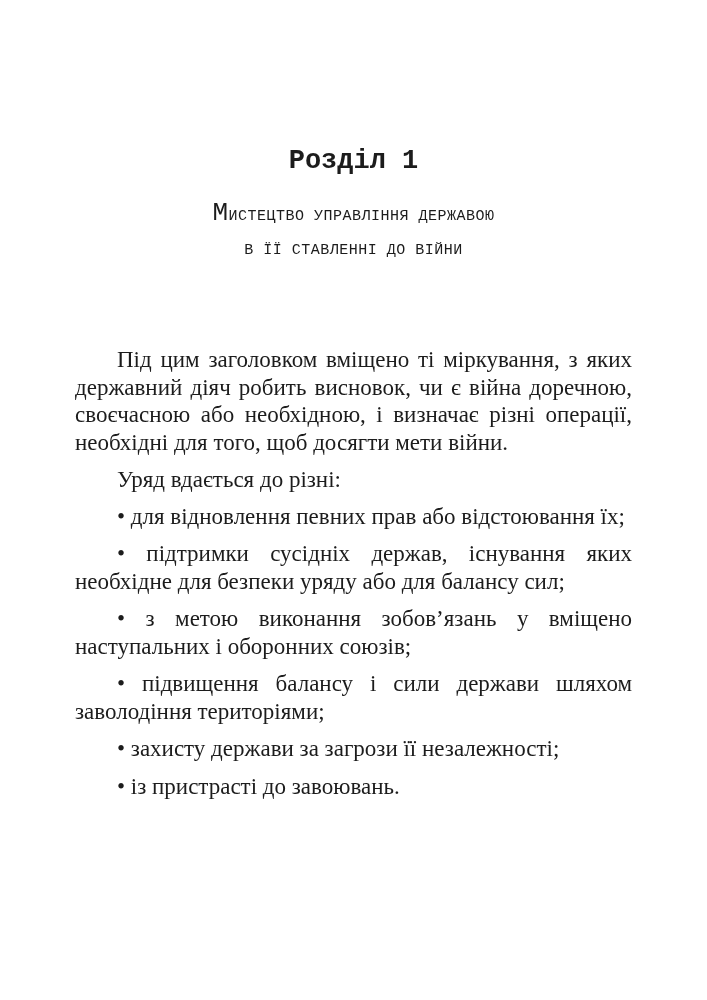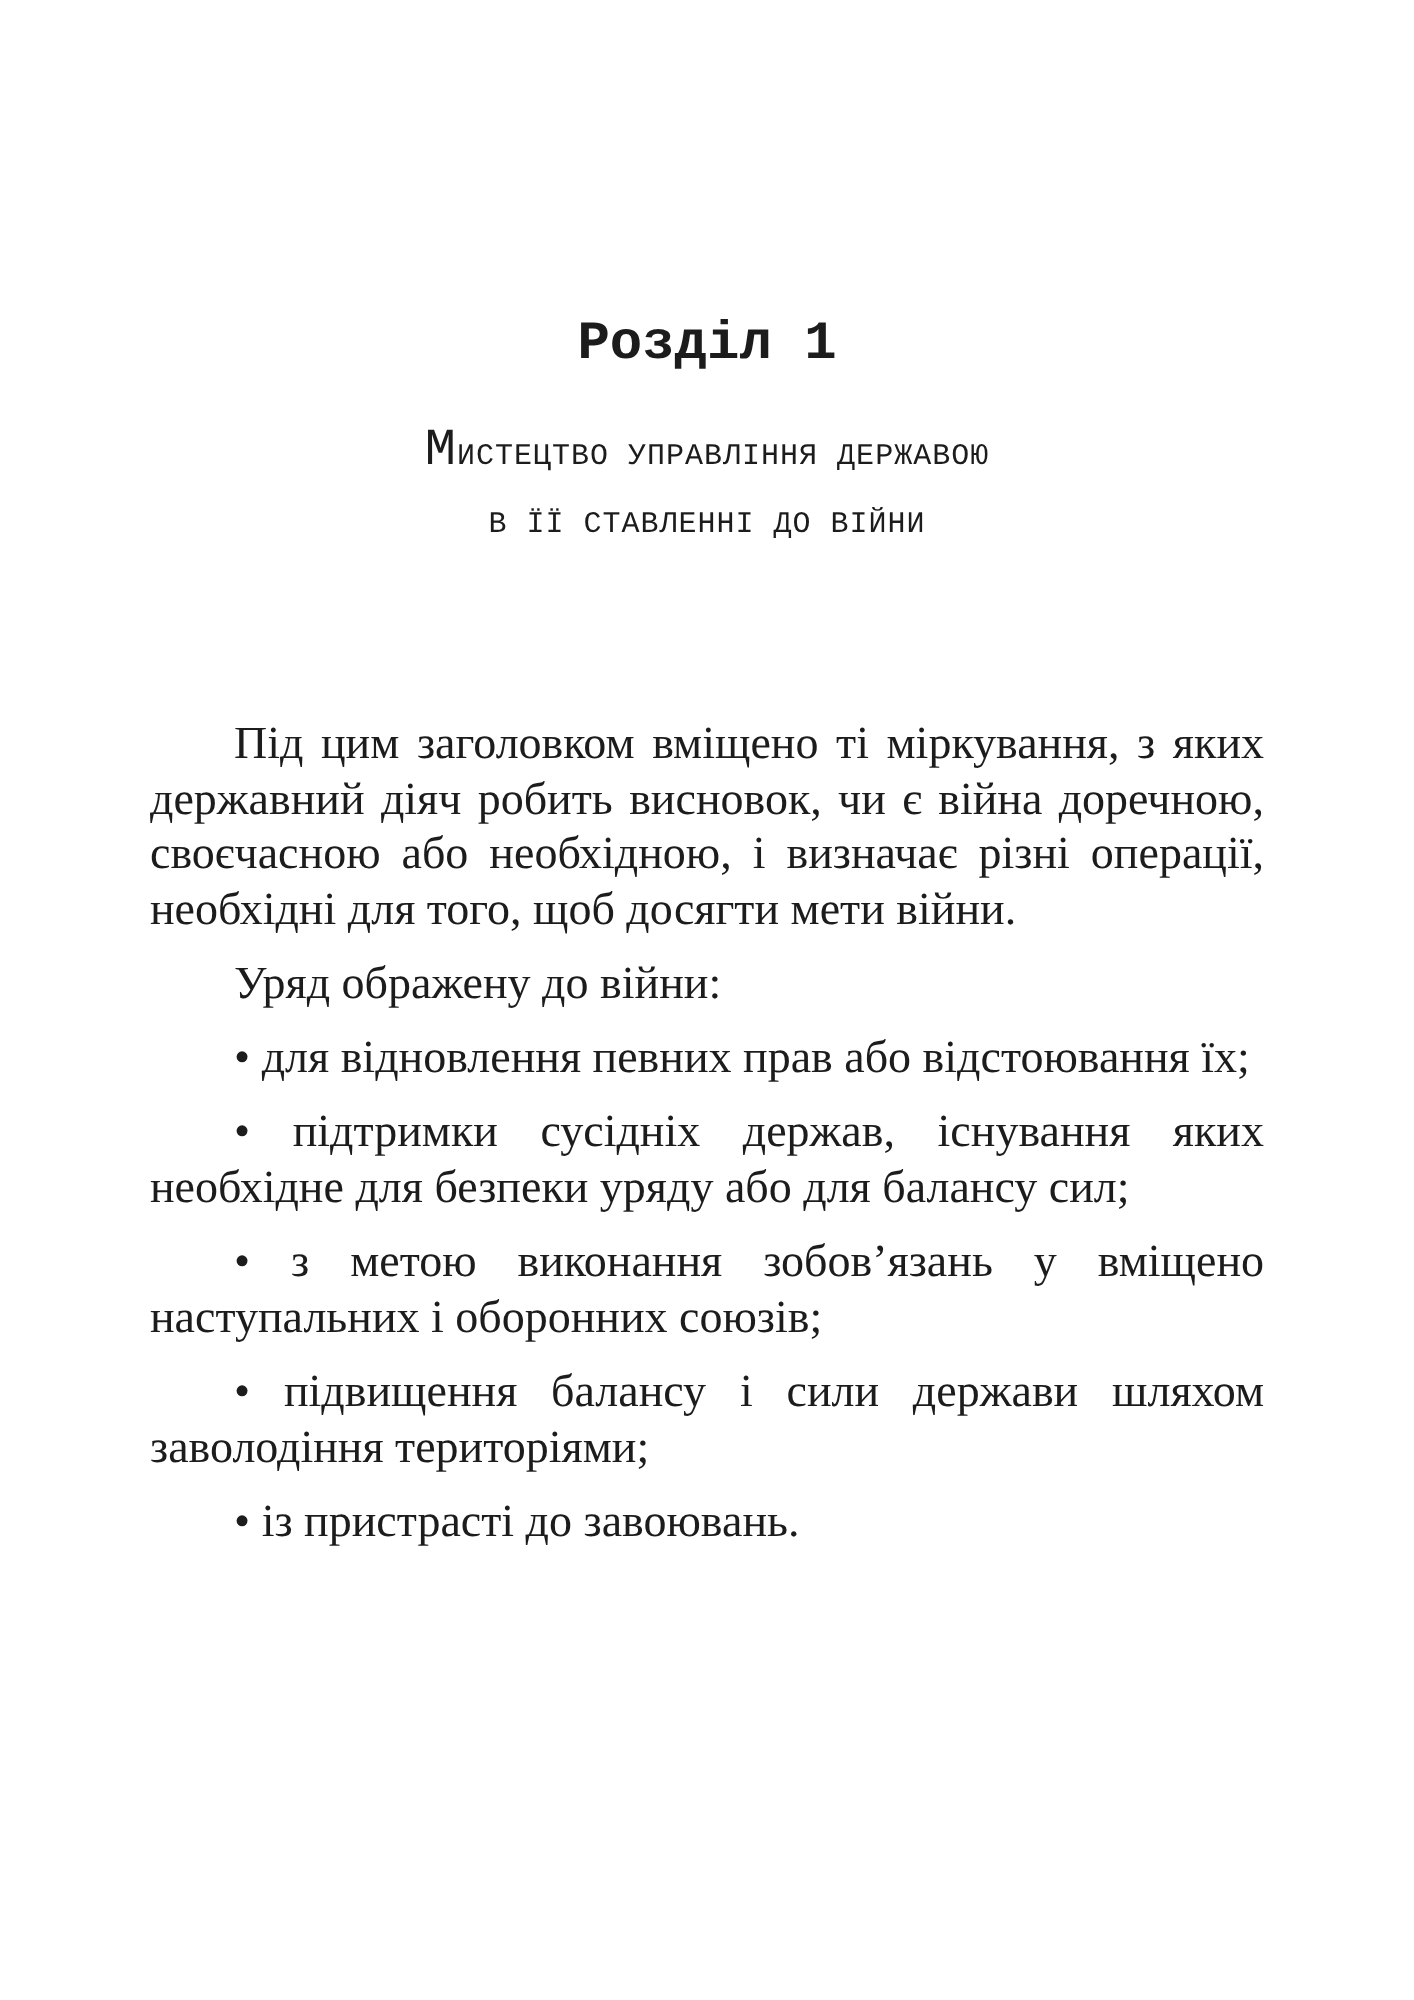--- a/index.html
+++ b/index.html
@@ -12,21 +12,21 @@
     height: 1000px;
     position: relative;
     overflow: hidden;
     font-family: "Liberation Serif", serif;
     color: #1c1c1c;
   }
   .page {
     box-sizing: border-box;
     width: 707px;
     height: 712px;
-    padding: 12px 75px;
+    padding: 0 75px;
   }
   
   .chapter-heading {
     margin: 0;
     padding-top: 146px;
     text-align: center;
     font-family: "Liberation Mono", monospace;
     font-weight: bold;
     font-size: 27px;
     letter-spacing: 0px;
@@ -75,31 +75,32 @@
 
   <div class="book-title">
     <div class="title-line1">МИСТЕЦТВО УПРАВЛІННЯ ДЕРЖАВОЮ</div>
     <div class="title-line2">В ЇЇ СТАВЛЕННІ ДО ВІЙНИ</div>
   </div>
 
   <div class="body-text">
 
     <p>Під цим заголовком вміщено ті міркування, з яких державний діяч робить висновок, чи є війна доречною, своєчасною або необхідною, і визначає різні операції, необхідні для того, щоб досягти мети війни.</p>
 
-    <p class="lead">Уряд ображену до війни:</p>
+    <p class="lead">Уряд вдається до різні:</p>
 
     <p class="bullet"><span class="bullet-marker">•</span> <span>для відновлення певних прав або відстоювання їх;</span></p>
 
 
     <p class="bullet"><span class="bullet-marker">•</span> <span>підтримки сусідніх держав, існування яких необхідне для безпеки уряду або для балансу сил;</span></p>
 
     <p class="bullet"><span class="bullet-marker">•</span> <span>з метою виконання зобов’язань у вміщено наступальних і оборонних союзів;</span></p>
 
 
     <p class="bullet"><span class="bullet-marker">•</span> <span>підвищення балансу і сили держави шляхом заволодіння територіями;</span></p>
 
+    <p class="bullet"><span class="bullet-marker">•</span> <span>захисту держави за загрози її незалежності;</span></p>
 
 
     <p class="bullet"><span class="bullet-marker">•</span> <span>із пристрасті до завоювань.</span></p>
 
   </div>
 
 </div>
 
 </body></html>

